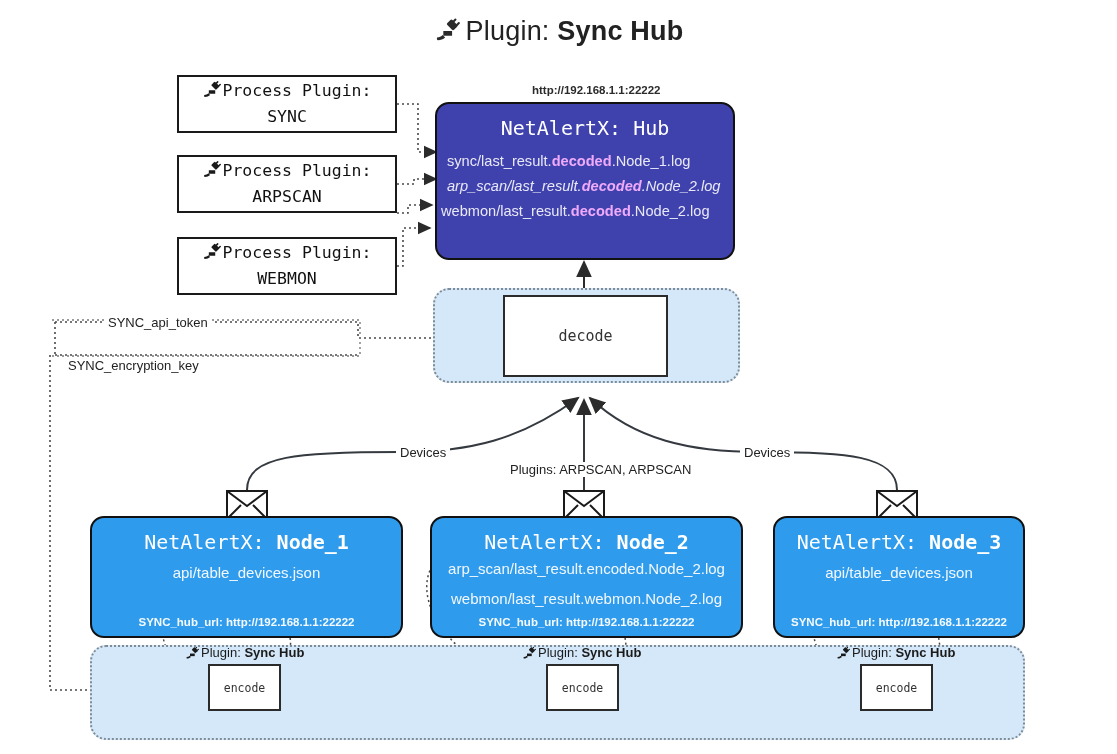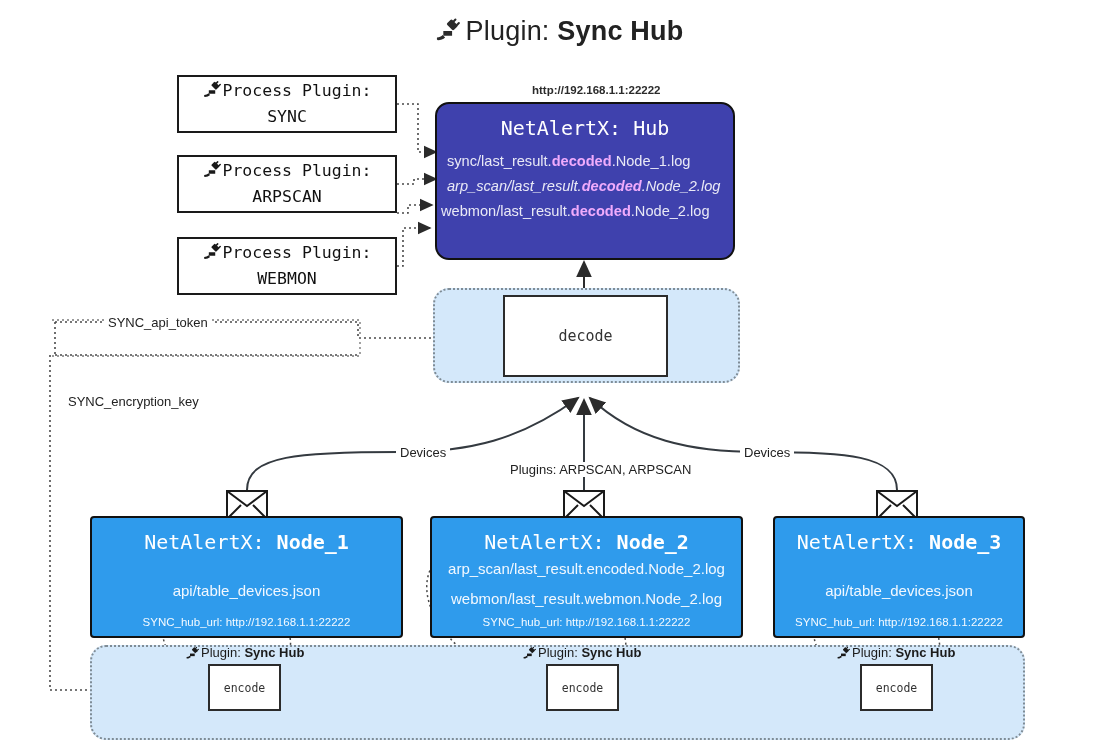--- a/index.html
+++ b/index.html
@@ -29,28 +29,28 @@
   .hub{border:2.5px solid #111;border-radius:14px;background:#3f41ad;
        color:#fff;}
   .hub .hname{font-family:"DejaVu Sans Mono","Liberation Mono",monospace;
        font-size:20px;text-align:center;margin-top:12px;color:#fff;}
   .hub .hname b{font-weight:normal;}
   .hub .logs{margin-top:9px;}
   .hub .logline{font-size:14.6px;line-height:25px;color:#e9e9f6;
        white-space:nowrap;padding-left:10px;}
   .hub .logline b{color:#f0abfc;font-weight:bold;}
 
-  .node{border:2.5px solid #111;border-radius:4px;background:#2f9bec;color:#fff;}
+  .node{border:2.5px solid #111;border-radius:14px;background:#2f9bec;color:#fff;}
   .node .nname{font-family:"DejaVu Sans Mono","Liberation Mono",monospace;
        font-size:20px;text-align:center;margin-top:12px;}
   .node .nname b{font-weight:bold;}
-  .node .paths{margin-top:22px;text-align:center;}
+  .node .paths{margin-top:4px;text-align:center;}
   .node .pline{font-size:15px;line-height:30px;color:#f2f8ff;white-space:nowrap;}
   .node .hub-url{position:absolute;left:0;bottom:8px;width:100%;
-       text-align:center;font-size:11.5px;color:#f4faff;white-space:nowrap;}
+       text-align:center;font-size:11.5px;color:#f4faff;white-space:nowrap;font-weight:bold;}
 
   .lightband{position:absolute;box-sizing:border-box;background:#d4e8fa;
        border:2px dotted #7f8c96;border-radius:16px;}
 
   .white-box{position:absolute;box-sizing:border-box;background:#fff;
        border:2px solid #2b2b2b;display:flex;align-items:center;
        justify-content:center;
        font-family:"DejaVu Sans Mono","Liberation Mono",monospace;color:#333;}
 
   .edge-label{position:absolute;background:#fff;font-size:13px;color:#222;
@@ -204,21 +204,21 @@
     </div>
   </div>
 </div>
 
 <div class="lightband" style="left:433px;top:288px;width:307px;height:95px;"></div>
 <div class="white-box" style="left:503px;top:295px;width:165px;height:82px;font-size:15px;">
   <span>decode</span>
 </div>
 
 <div class="edge-label" style="left:104px;top:315px;">SYNC_api_token</div>
-<div class="edge-label" style="left:64px;top:358px;margin-top:36px;">SYNC_encryption_key</div>
+<div class="edge-label" style="left:64px;top:358px;">SYNC_encryption_key</div>
 
 <div class="edge-label" style="left:396px;top:445px;">Devices</div>
 <div class="edge-label" style="left:740px;top:445px;">Devices</div>
 <div class="edge-label" style="left:506px;top:462px;">Plugins: ARPSCAN, ARPSCAN</div>
 
 <div class="box" style="left:226px;top:490px;">
   <svg width="42" height="30" viewBox="0 0 42 30">
     <rect x="1" y="1" width="40" height="28" fill="#fff" stroke="#1a1a1a" stroke-width="2"></rect>
     <path d="M1,1 L21,16 L41,1 M1,29 L15,15 M41,29 L27,15" fill="none" stroke="#1a1a1a" stroke-width="2"></path>
   </svg>

